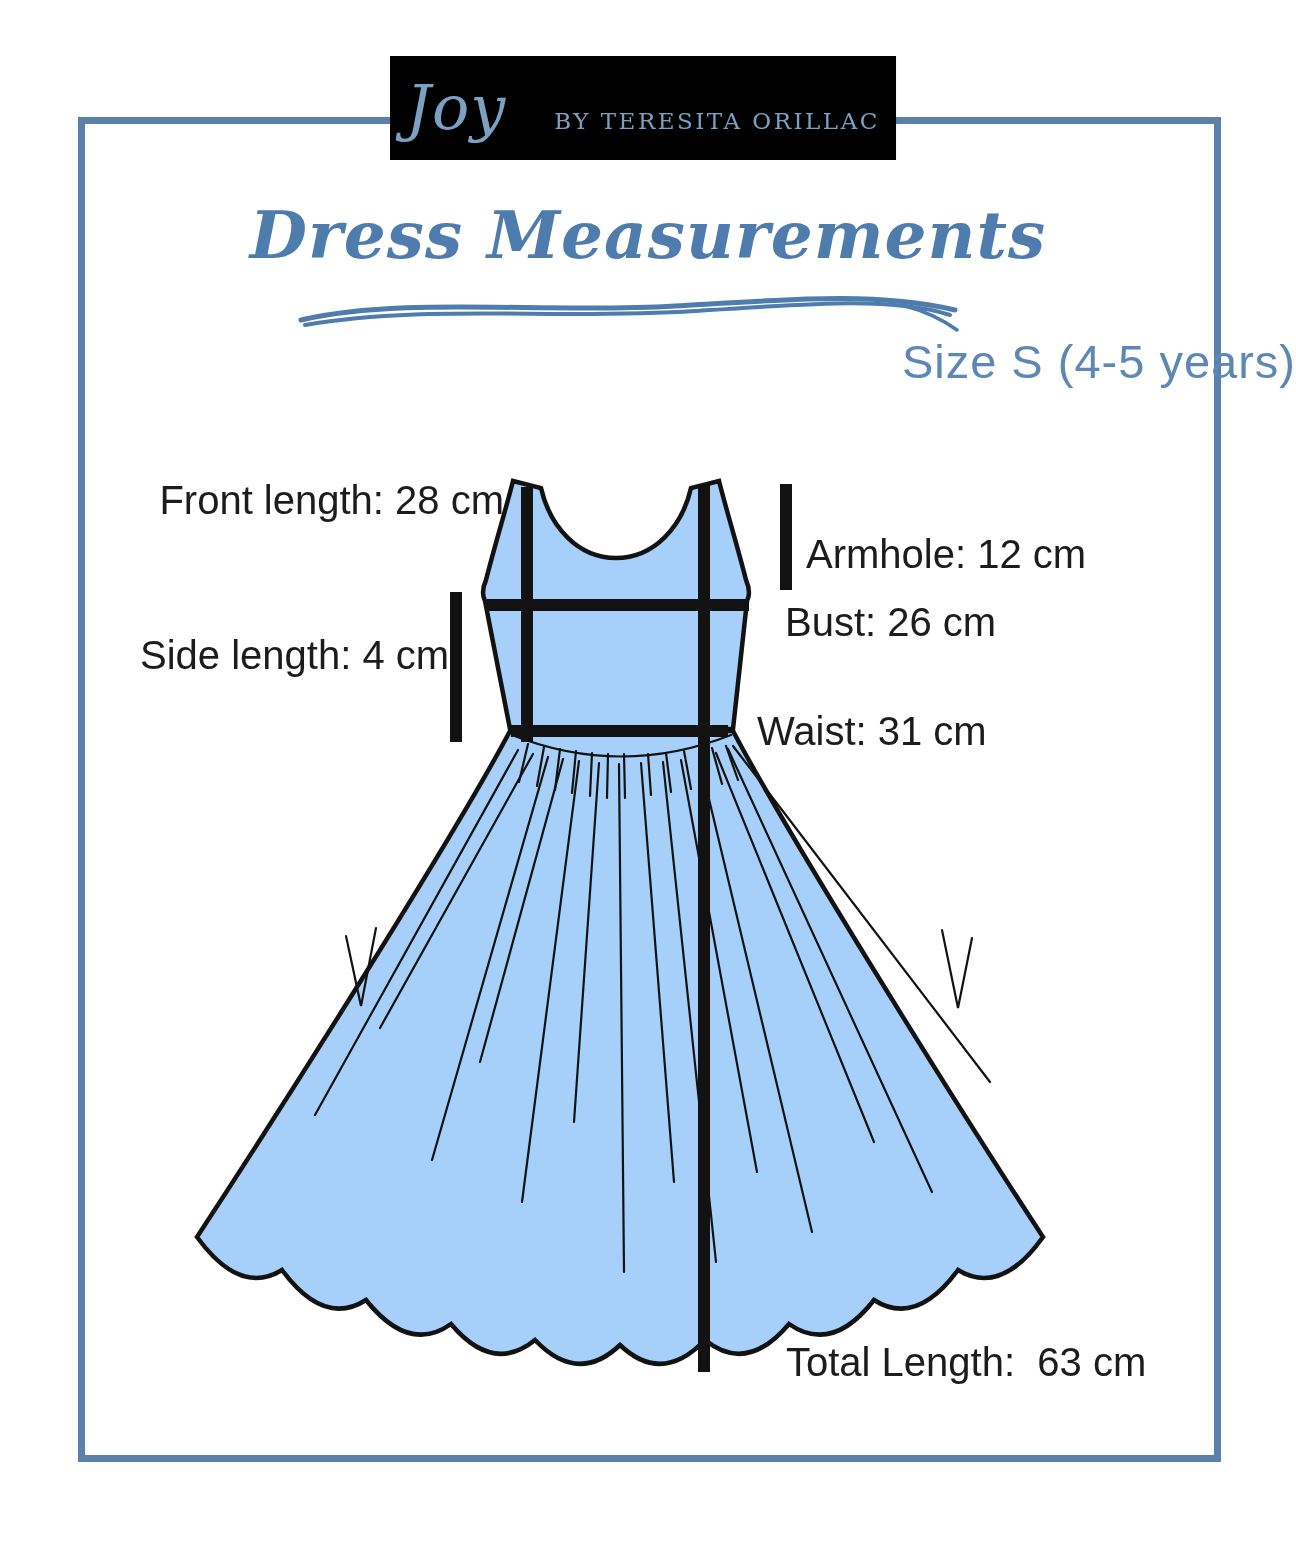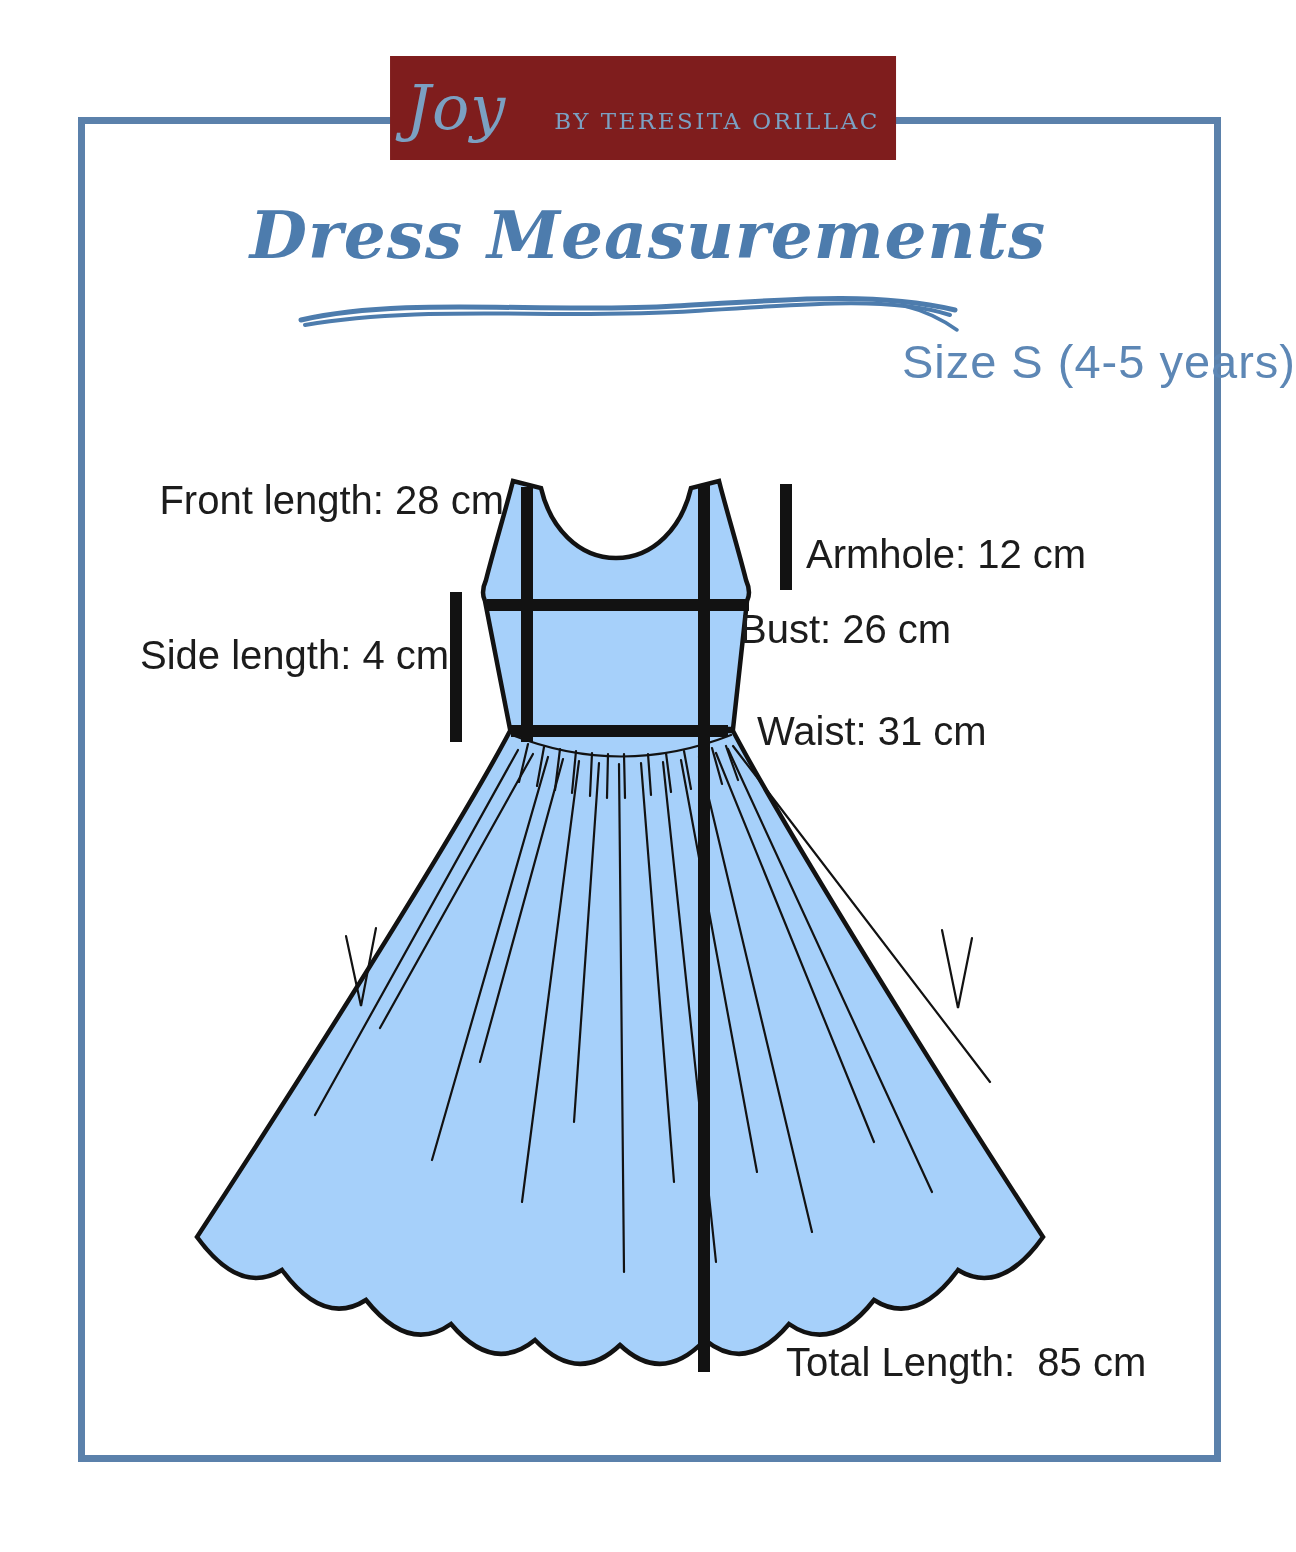--- a/index.html
+++ b/index.html
@@ -6,21 +6,21 @@
   #canvas{
     position:relative;width:1296px;height:1552px;background:#fff;overflow:hidden;
     font-family:"Liberation Sans",sans-serif;
   }
   .frame{
     position:absolute;left:78px;top:117px;width:1143px;height:1345px;
     box-sizing:border-box;border:7px solid var(--frame,#5b81ab);
   }
   .logo{
     position:absolute;top:56px;left:50%;transform:translateX(-51%);
-    background:#7f1d1d;padding:0 16px;height:104px;
+    background:#000000;padding:0 16px;height:104px;
     display:flex;align-items:baseline;gap:12px;z-index:5;white-space:nowrap;
   }
   .logo-joy{
     font-family:"DejaVu Serif",serif;font-style:italic;
     font-size:62px;line-height:104px;color:var(--logo,#7ba0c2);letter-spacing:1px;
   }
   .logo-by{
     font-family:"DejaVu Serif",serif;font-size:23px;color:var(--logo,#7ba0c2);
     letter-spacing:2.5px;line-height:104px;margin-left:36px;
   }
@@ -138,17 +138,17 @@
     <line class="meas" x1="704" y1="485" x2="704" y2="1372"></line>
     <line class="meas" x1="487" y1="605" x2="749" y2="605"></line>
     <line class="meas" x1="511" y1="731" x2="728" y2="731" stroke-width="14"></line>
     <line class="meas" x1="786" y1="484" x2="786" y2="590"></line>
     <line class="meas" x1="456" y1="592" x2="456" y2="742"></line>
   </svg>
 
   <div class="mlabel r" style="left:140px;top:478px;width:364px;">Front length: 28 cm</div>
   <div class="mlabel r" style="left:140px;top:633px;width:302px;">Side length: 4 cm</div>
   <div class="mlabel" style="left:806px;top:532px;">Armhole: 12 cm</div>
-  <div class="mlabel" style="left:740px;top:600px;margin-top:7px;">Bust: 26 cm</div>
+  <div class="mlabel" style="left:785px;top:600px;">Bust: 26 cm</div>
   <div class="mlabel" style="left:757px;top:709px;">Waist: 31 cm</div>
-  <div class="mlabel" style="left:786px;top:1340px;">Total Length:  85 cm</div>
+  <div class="mlabel" style="left:786px;top:1340px;">Total Length:  63 cm</div>
 
 </div>
 
 </body></html>

